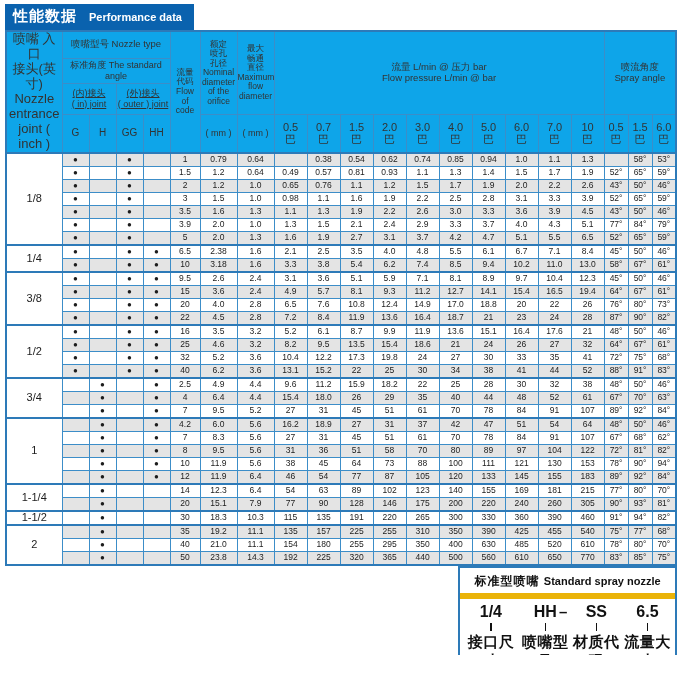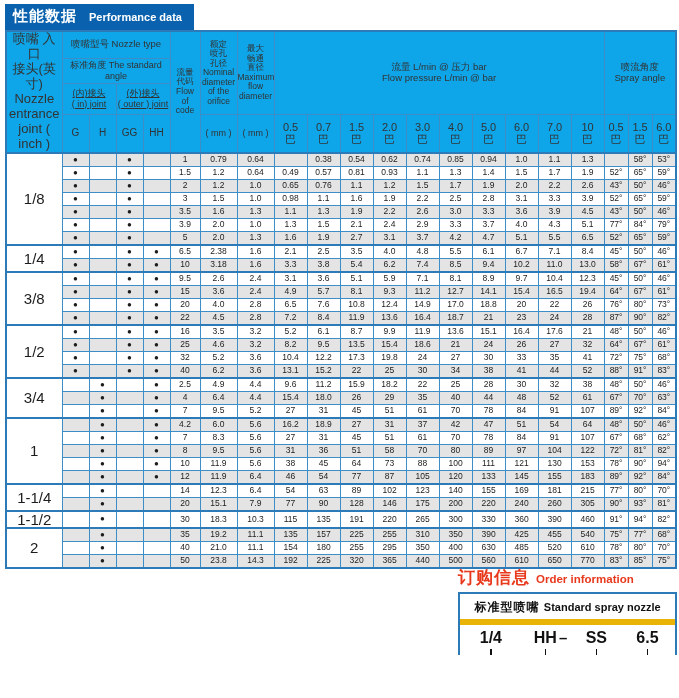--- a/index.html
+++ b/index.html
@@ -26,21 +26,21 @@
   .h-entrance{font-size:13px;}
   .h-type,.h-sa,.h-fp{font-size:9.5px;}
   .h-code,.h-orifice,.h-max{font-size:8.5px;line-height:1.12;}
   .h-joint{font-size:10px;font-weight:bold;}
   .h-mm{font-size:9px;}
   .h-press span{display:block;font-size:11px;line-height:1.15;}
   tbody td{height:12px;font-size:8.5px;line-height:1;color:#1c1c1c;}
   tbody tr.stripe td{background:#e4e4e4;}
   tbody tr.plain td{background:#fff;}
   tbody tr.group-start td{border-top:2px solid #2d7ab8;}
-  td.size-cell{background:#fff !important;font-size:15px;font-weight:bold;}
+  td.size-cell{background:#fff !important;font-size:11px;font-weight:bold;}
   td.dot-cell{font-size:8px;}
 
   
   .order{position:absolute;left:458px;top:566px;width:219px;}
   .order-title{display:flex;align-items:baseline;gap:6px;margin-bottom:3px;}
   .order-title-zh{color:#e8391d;font-size:17px;font-weight:bold;letter-spacing:1px;}
   .order-title-en{color:#e8391d;font-size:11.5px;font-weight:bold;}
   .order-box{border:2px solid #2d7ab8;background:#fff;}
   .order-box-header{border-bottom:6px solid #eab308;text-align:center;padding:3px 0;
                     font-weight:bold;color:#111;}
@@ -864,24 +864,20 @@
           <td>650</td>
           <td>770</td>
           <td class="angle-cell">83°</td>
           <td class="angle-cell">85°</td>
           <td class="angle-cell">75°</td>
         </tr>
       </tbody>
   </table>
 
   <div class="order">
-    <div class="order-title">
-      <span class="order-title-zh">订购信息</span>
-      <span class="order-title-en">Order information</span>
-    </div>
     <div class="order-box">
       <div class="order-box-header">
         <span class="obh-zh">标准型喷嘴</span>
         <span class="obh-en">Standard spray nozzle</span>
       </div>
       <div class="order-cols" id="order-cols">
         <span class="order-dash">–</span>
       <div class="order-col">
             <div class="order-code">1/4</div>
             <div class="tick"></div>

